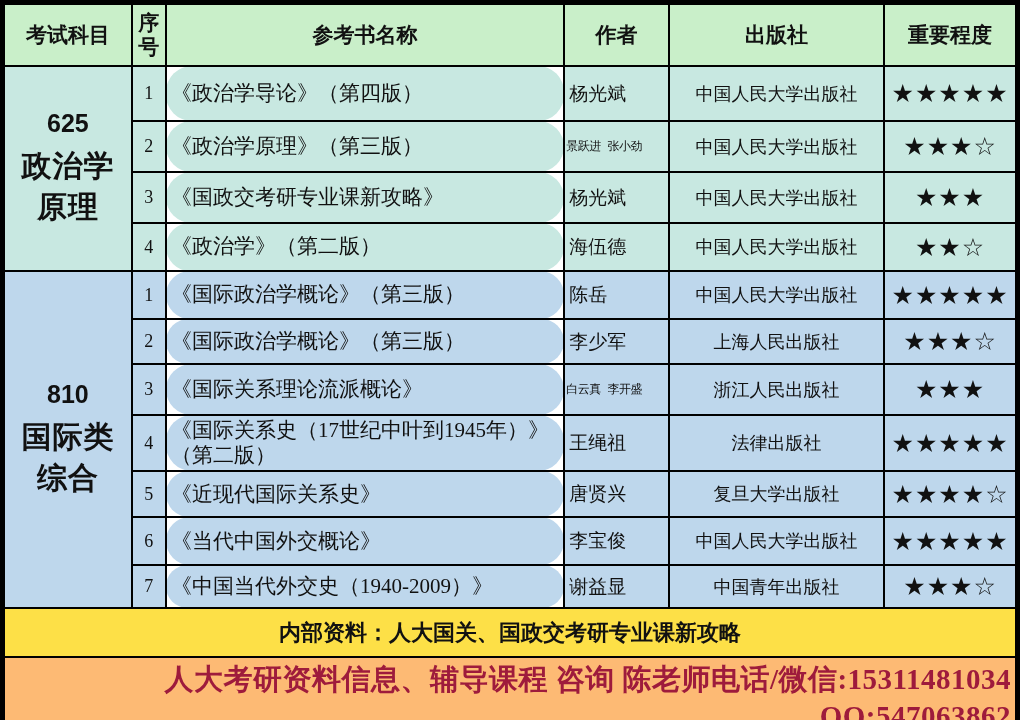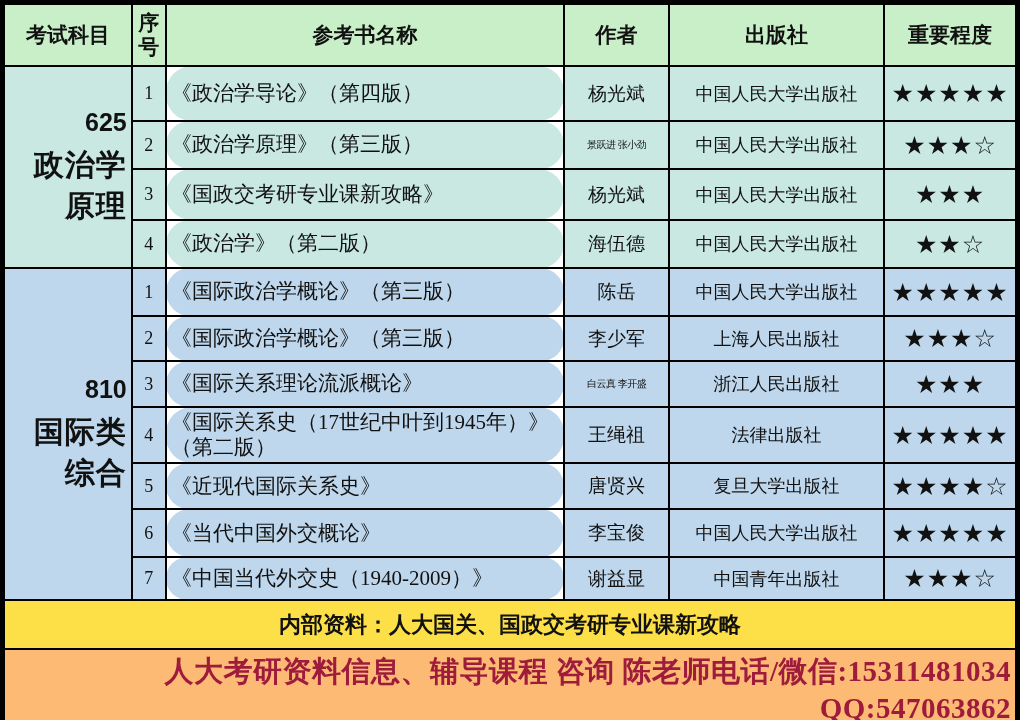--- a/index.html
+++ b/index.html
@@ -45,21 +45,21 @@
     font-family: "Liberation Serif", serif;
   }
   tr.head-row { height: 62px; }
 
   
   .bg-625 { background: #c8e8e1; }
   .bg-810 { background: #bed7ec; }
 
   
   td.subject-cell {
-    text-align: right;
+    text-align: center;
     vertical-align: middle;
     font-weight: bold;
   }
   .subject-code {
     font-size: 25px;
     font-weight: bold;
     font-family: "Liberation Sans", sans-serif;
     margin-bottom: 8px;
   }
   .subject-name {
@@ -78,26 +78,26 @@
   td.title-cell {
     text-align: left;
     vertical-align: middle;
     font-size: 21px;
     padding-left: 10px;
     font-family: "Liberation Serif", serif;
     line-height: 1.2;
     border-radius: 26px;
   }
   td.author-cell {
-    text-align: center;
+    text-align: left;
     vertical-align: middle;
     font-size: 19px;
-    font-family: Liberation Sans, sans-serif;
-  }
-  td.author-cell.small { font-size: 10px; letter-spacing: -0.5px; padding: 8px 1px; }
+    font-family: Liberation Mono, monospace;
+  }
+  td.author-cell.small { font-size: 12px; letter-spacing: -0.5px; padding: 16px 1px; }
   td.pub-cell {
     text-align: center;
     vertical-align: middle;
     font-size: 18px;
     font-family: "Liberation Serif", serif;
   }
   td.stars-cell {
     text-align: center;
     vertical-align: middle;
     font-size: 25px;

